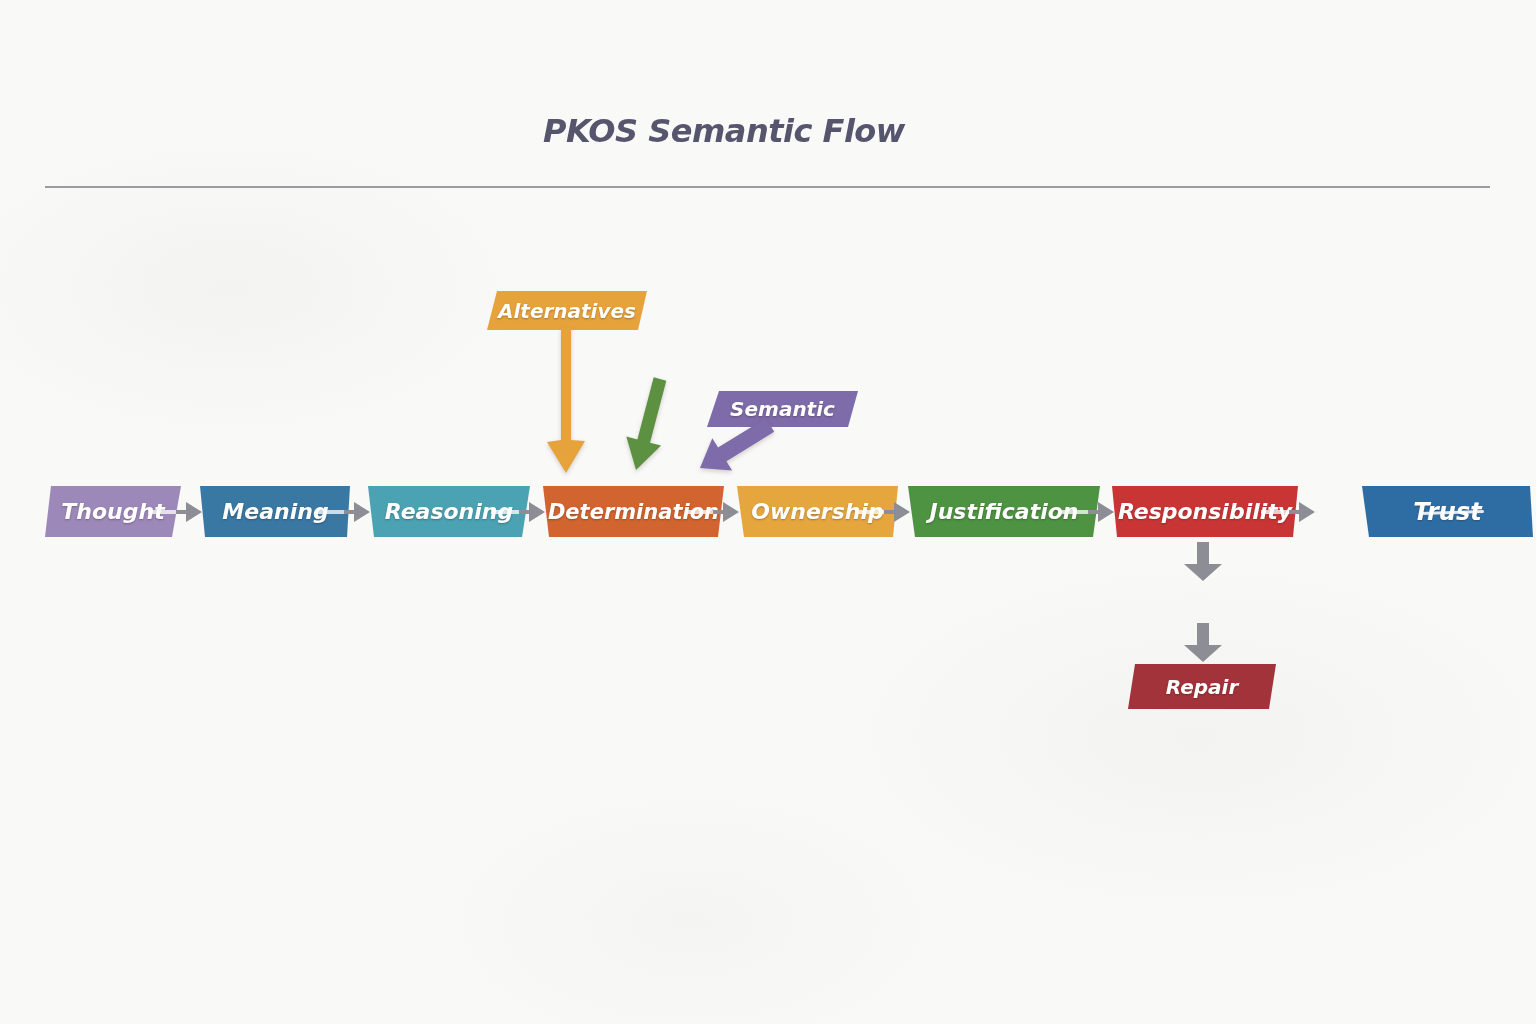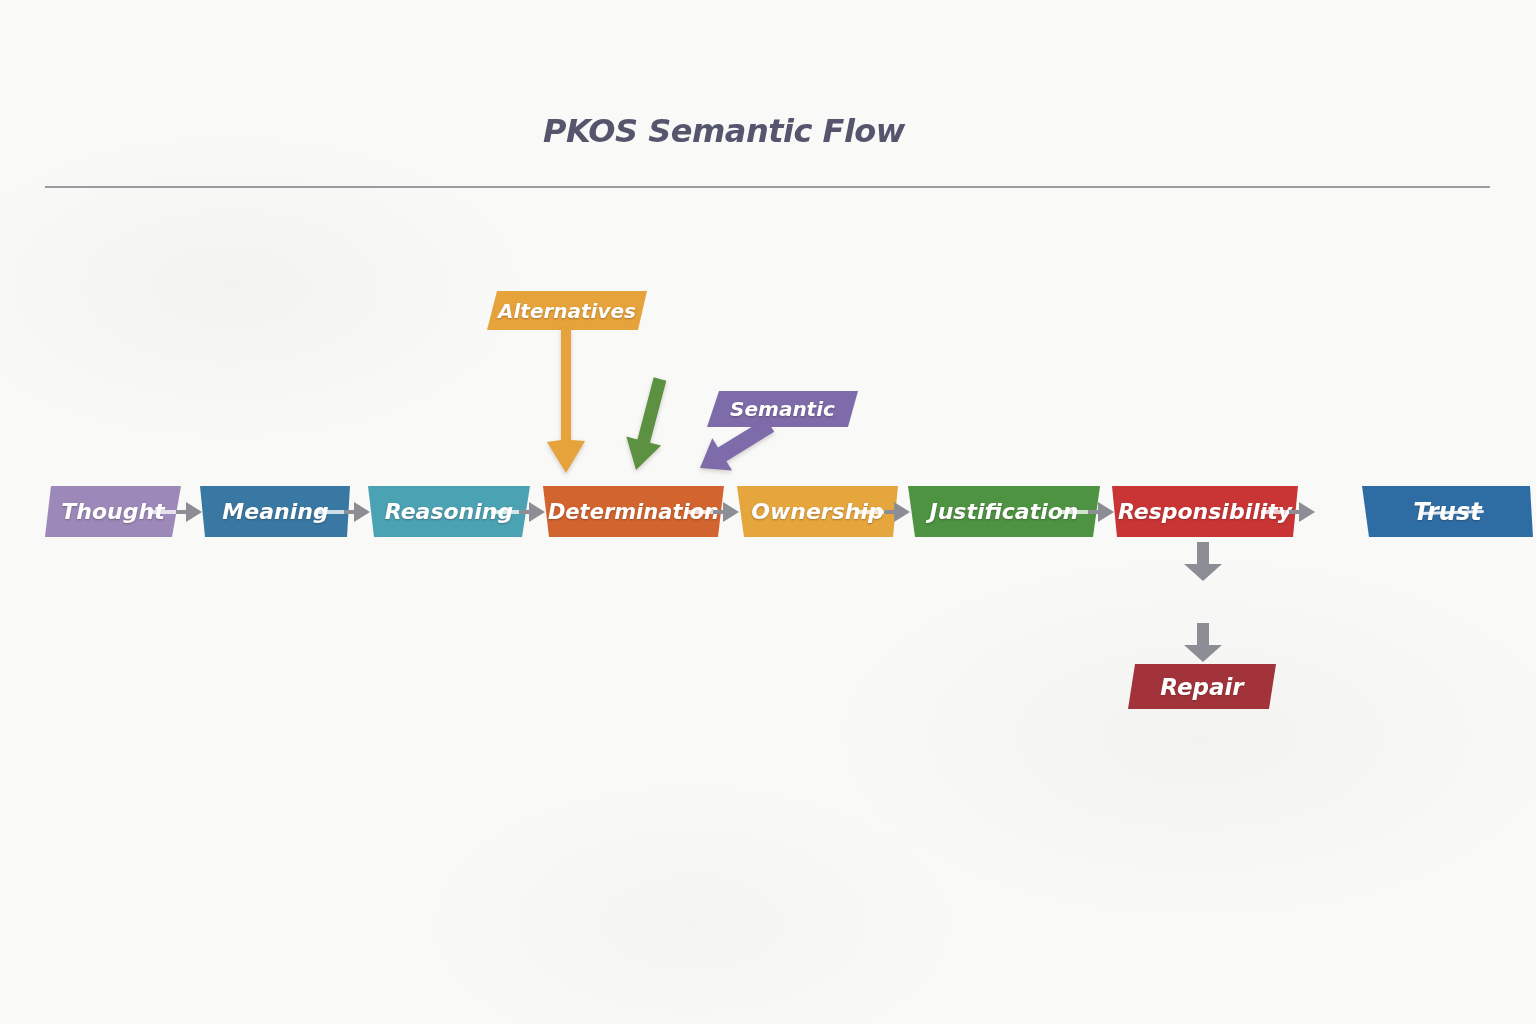--- a/index.html
+++ b/index.html
@@ -40,21 +40,21 @@
   .s6{left:908px;width:192px;clip-path:polygon(0 0,100% 0,calc(100% - 7px) 100%,7px 100%);}
   .s7{left:1112px;width:186px;clip-path:polygon(0 0,100% 0,calc(100% - 5px) 100%,5px 100%);}
   .s8{left:1362px;width:171px;clip-path:polygon(0 0,calc(100% - 3px) 0,100% 100%,7px 100%);font-size:24px;}
   
   .callout{font-size:20px;z-index:2;}
   .c1{left:487px;top:291px;width:160px;height:39px;clip-path:polygon(10px 0,100% 0,calc(100% - 9px) 100%,0 100%);}
   .c2{left:606px;top:342px;width:166px;height:38px;clip-path:polygon(7px 0,100% 0,calc(100% - 6px) 100%,0 100%);}
   .c3{left:707px;top:391px;width:151px;height:36px;clip-path:polygon(12px 0,100% 0,calc(100% - 10px) 100%,0 100%);}
   
   .b1{left:1115px;top:582px;width:175px;height:40px;font-size:20px;clip-path:polygon(8px 0,100% 0,calc(100% - 8px) 100%,0 100%);}
-  .b2{left:1128px;top:664px;width:148px;height:45px;font-size:23px;clip-path:polygon(7px 0,100% 0,calc(100% - 7px) 100%,0 100%);}
+  .b2{left:1128px;top:664px;width:148px;height:45px;font-size:20px;clip-path:polygon(7px 0,100% 0,calc(100% - 7px) 100%,0 100%);}
   .arrow-svg{position:absolute;overflow:visible;z-index:3;}
   .callout-arrow{filter:drop-shadow(0 2px 2px rgba(90,70,60,0.25));}
   .trust-swoosh{
     position:absolute;left:1420px;top:511px;width:64px;height:3px;
     background:rgba(255,255,255,0.85);transform:rotate(-2deg);z-index:4;border-radius:2px;
   }
 </style>
 </head>
 <body>
 

